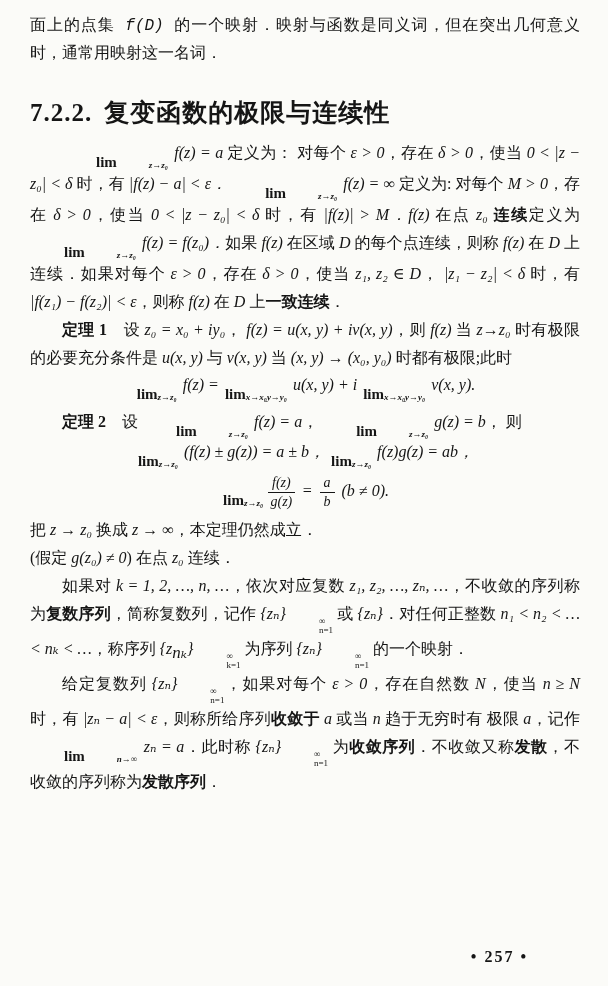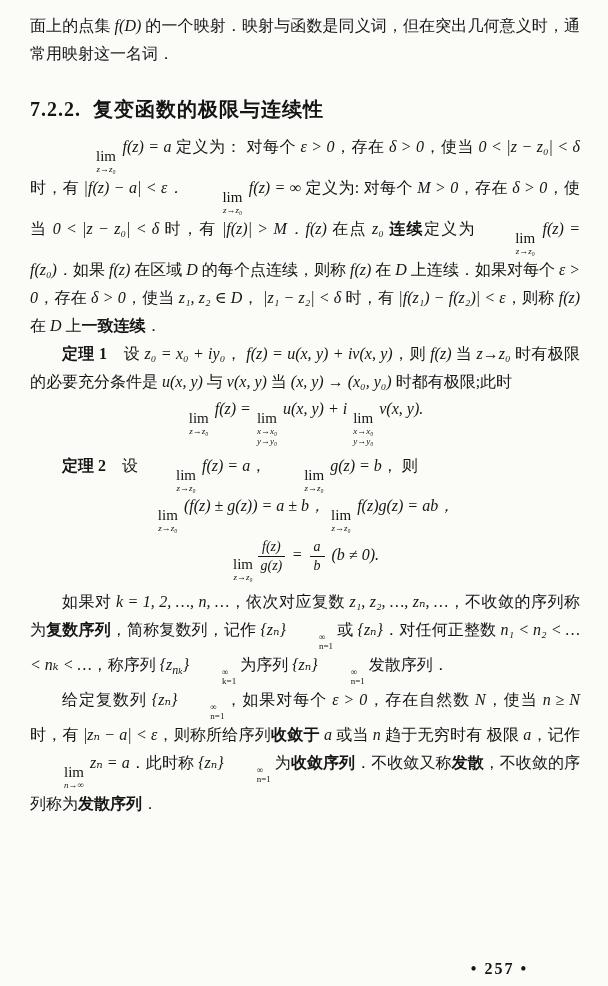--- a/index.html
+++ b/index.html
@@ -9,53 +9,53 @@
     font-family:"Liberation Serif","DejaVu Serif",serif;
     position:relative;
   }
   .page{
     box-sizing:border-box;width:608px;height:986px;
     padding:12px 28px 0 30px;position:relative;
   }
   .para{
     font-size:16px;line-height:28px;text-align:justify;margin:0;
   }
-  .para.lead{margin-bottom:28px;}
+  .para.lead{margin-bottom:28px;font-family:Liberation Mono, monospace;}
   .indent{text-indent:2em;}
   .heading{
-    font-size:20px;font-weight:bold;margin:16px 0 10px;letter-spacing:1px;
+    font-size:25px;font-weight:bold;margin:16px 0 10px;letter-spacing:1px;
   }
   .hnum{margin-right:12px;font-family:"Liberation Serif","DejaVu Serif",serif;}
   .htitle{}
   .c{}
   .b{font-weight:bold;}
   .m{font-style:italic;}
-  .m.sb{font-size:12px;}
+  .m.sb{font-size:17px;}
   .formula{
     text-align:center;font-size:16px;line-height:1.15;margin:4px 0 6px;
   }
   .lim{
-    display:inline-flex;flex-direction:column;align-items:center;
-    vertical-align:-9px;line-height:1;margin:0 2px;
+    display:inline-flex;align-items:flex-end;
+    vertical-align:-9px;line-height:1;margin:0 2px;font-weight:bold;
   }
   .lim-top{font-style:normal;font-size:15px;}
   .lim-under{font-size:9px;font-style:italic;margin-top:1px;white-space:nowrap;}
   .frac{
     display:inline-flex;flex-direction:column;align-items:center;
     vertical-align:middle;line-height:1.15;font-style:italic;font-size:14px;margin:0 3px;
   }
   .num{border-bottom:1px solid #151515;padding:0 4px 1px;}
   .den{padding-top:1px;font-style:italic;}
   .stk{
     display:inline-flex;flex-direction:column;align-items:flex-start;
     vertical-align:-5px;line-height:1;font-size:9px;font-style:normal;margin-left:1px;
   }
   .ssup,.ssub{white-space:nowrap;}
   .pagenum{
-    position:absolute;right:80px;bottom:8px;
+    position:absolute;right:80px;bottom:20px;
     font-weight:bold;font-size:16px;letter-spacing:2px;
   }
 </style>
 </head>
 <body>
 
 <div class="page">
   <div id="content">
       <div class="para lead"><span class="c">面上的点集 </span><span class="m">f(D)</span><span class="c"> 的一个映射．映射与函数是同义词，但在突出几何意义时，通常用映射这一名词．</span></div>
       <div class="heading"><span class="hnum">7.2.2.</span><span class="htitle">复变函数的极限与连续性</span></div>
@@ -99,30 +99,32 @@
       <div class="formula"><span class="lim">
           <span class="lim-top">lim</span>
           <span class="lim-under">z→z₀</span>
         </span><span class="frac">
           <span class="num">f(z)</span>
           <span class="den">g(z)</span>
         </span><span class="m"> = </span><span class="frac">
           <span class="num">a</span>
           <span class="den">b</span>
         </span><span class="m"> (b ≠ 0).</span></div>
+      <div class="para"><span class="c">把 </span><span class="m">z → z₀</span><span class="c"> 换成 </span><span class="m">z → ∞</span><span class="c">，本定理仍然成立．</span></div>
+      <div class="para"><span class="c">(假定 </span><span class="m">g(z₀) ≠ 0</span><span class="c">) 在点 </span><span class="m">z₀</span><span class="c"> 连续．</span></div>
       <div class="para indent"><span class="c">如果对 </span><span class="m">k = 1, 2, …, n, …</span><span class="c">，依次对应复数 </span><span class="m">z₁, z₂, …, zₙ, …</span><span class="c">，不收敛的序列称为</span><span class="b">复数序列</span><span class="c">，简称复数列，记作 </span><span class="m">{zₙ}</span><span class="stk">
           <span class="ssup">∞</span>
           <span class="ssub">n=1</span>
         </span><span class="c"> 或 </span><span class="m">{zₙ}</span><span class="c">．对任何正整数 </span><span class="m">n₁ &lt; n₂ &lt; … &lt; nₖ &lt; …</span><span class="c">，称序列 </span><span class="m">{z</span><sub class="m sb">nₖ</sub><span class="m">}</span><span class="stk">
           <span class="ssup">∞</span>
           <span class="ssub">k=1</span>
         </span><span class="c"> 为序列 </span><span class="m">{zₙ}</span><span class="stk">
           <span class="ssup">∞</span>
           <span class="ssub">n=1</span>
-        </span><span class="c"> 发散序列．</span></div>
+        </span><span class="c"> 的一个映射．</span></div>
       <div class="para indent"><span class="c">给定复数列 </span><span class="m">{zₙ}</span><span class="stk">
           <span class="ssup">∞</span>
           <span class="ssub">n=1</span>
         </span><span class="c">，如果对每个 </span><span class="m">ε &gt; 0</span><span class="c">，存在自然数 </span><span class="m">N</span><span class="c">，使当 </span><span class="m">n ≥ N</span><span class="c"> 时，有 </span><span class="m">|zₙ − a| &lt; ε</span><span class="c">，则称所给序列</span><span class="b">收敛于</span><span class="m"> a </span><span class="c">或当 </span><span class="m">n</span><span class="c"> 趋于无穷时有 极限 </span><span class="m">a</span><span class="c">，记作 </span><span class="lim">
           <span class="lim-top">lim</span>
           <span class="lim-under">n→∞</span>
         </span><span class="m"> zₙ = a</span><span class="c">．此时称 </span><span class="m">{zₙ}</span><span class="stk">
           <span class="ssup">∞</span>
           <span class="ssub">n=1</span>
         </span><span class="c"> 为</span><span class="b">收敛序列</span><span class="c">．不收敛又称</span><span class="b">发散</span><span class="c">，不收敛的序列称为</span><span class="b">发散序列</span><span class="c">．</span></div>

